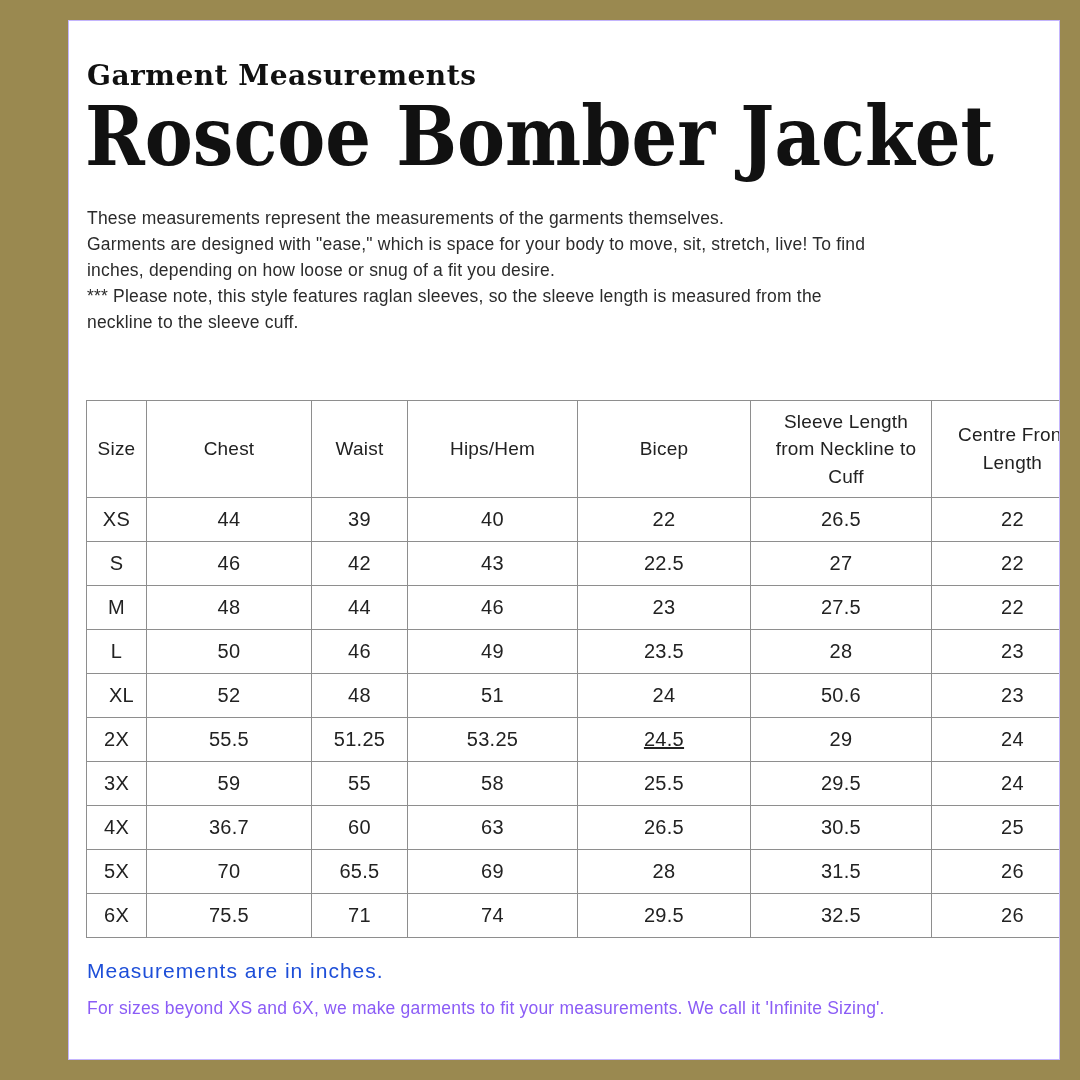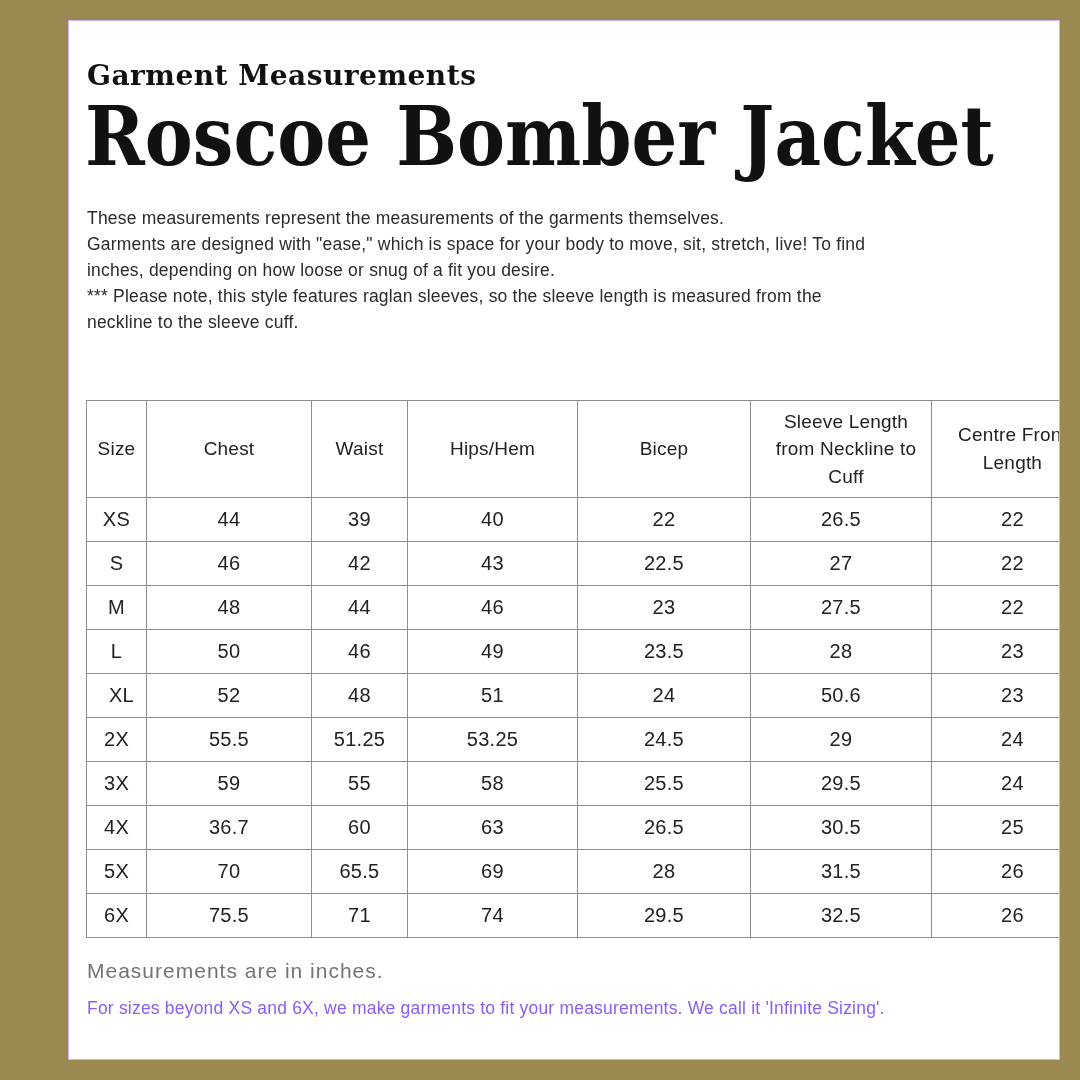--- a/index.html
+++ b/index.html
@@ -72,21 +72,21 @@
     white-space: pre-line;
   }
   table.size-table tbody td {
     height: 44px;
     font-size: 20px;
     letter-spacing: 0.3px;
   }
   .footer-note-1 {
     position: absolute; left: 18px; top: 938px;
     font-size: 21px; letter-spacing: 1px;
-    color: #737373;
+    color: #1d4ed8;
   }
   .footer-note-2 {
     position: absolute; left: 18px; top: 977px;
     font-size: 17.5px; letter-spacing: 0.2px;
     color: #8b5cf6;
     white-space: nowrap;
   }
 </style>
 </head>
 <body>
@@ -173,21 +173,21 @@
             <td style="border-color: rgb(142, 142, 142);">51</td>
             <td style="border-color: rgb(142, 142, 142);">24</td>
             <td style="border-color: rgb(142, 142, 142);">50.6</td>
             <td style="border-color: rgb(142, 142, 142);">23</td>
           </tr>
           <tr>
             <td style="border-color: rgb(142, 142, 142);">2X</td>
             <td style="border-color: rgb(142, 142, 142);">55.5</td>
             <td style="border-color: rgb(142, 142, 142);">51.25</td>
             <td style="border-color: rgb(142, 142, 142);">53.25</td>
-            <td style="border-color: rgb(142, 142, 142);">24.5</td>
+            <td style="border-color: rgb(142, 142, 142); text-decoration: underline;">24.5</td>
             <td style="border-color: rgb(142, 142, 142);">29</td>
             <td style="border-color: rgb(142, 142, 142);">24</td>
           </tr>
           <tr>
             <td style="border-color: rgb(142, 142, 142);">3X</td>
             <td style="border-color: rgb(142, 142, 142);">59</td>
             <td style="border-color: rgb(142, 142, 142);">55</td>
             <td style="border-color: rgb(142, 142, 142);">58</td>
             <td style="border-color: rgb(142, 142, 142);">25.5</td>
             <td style="border-color: rgb(142, 142, 142);">29.5</td>

